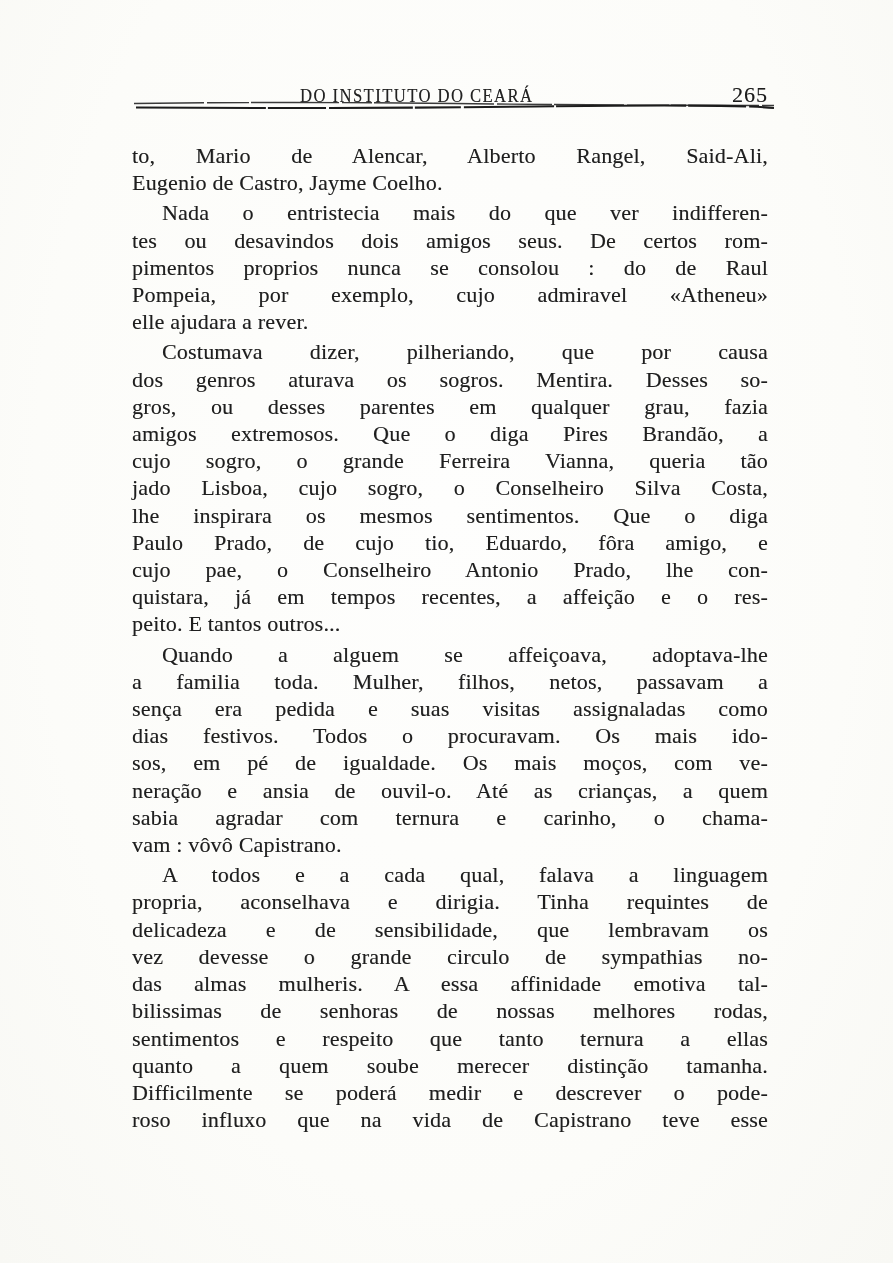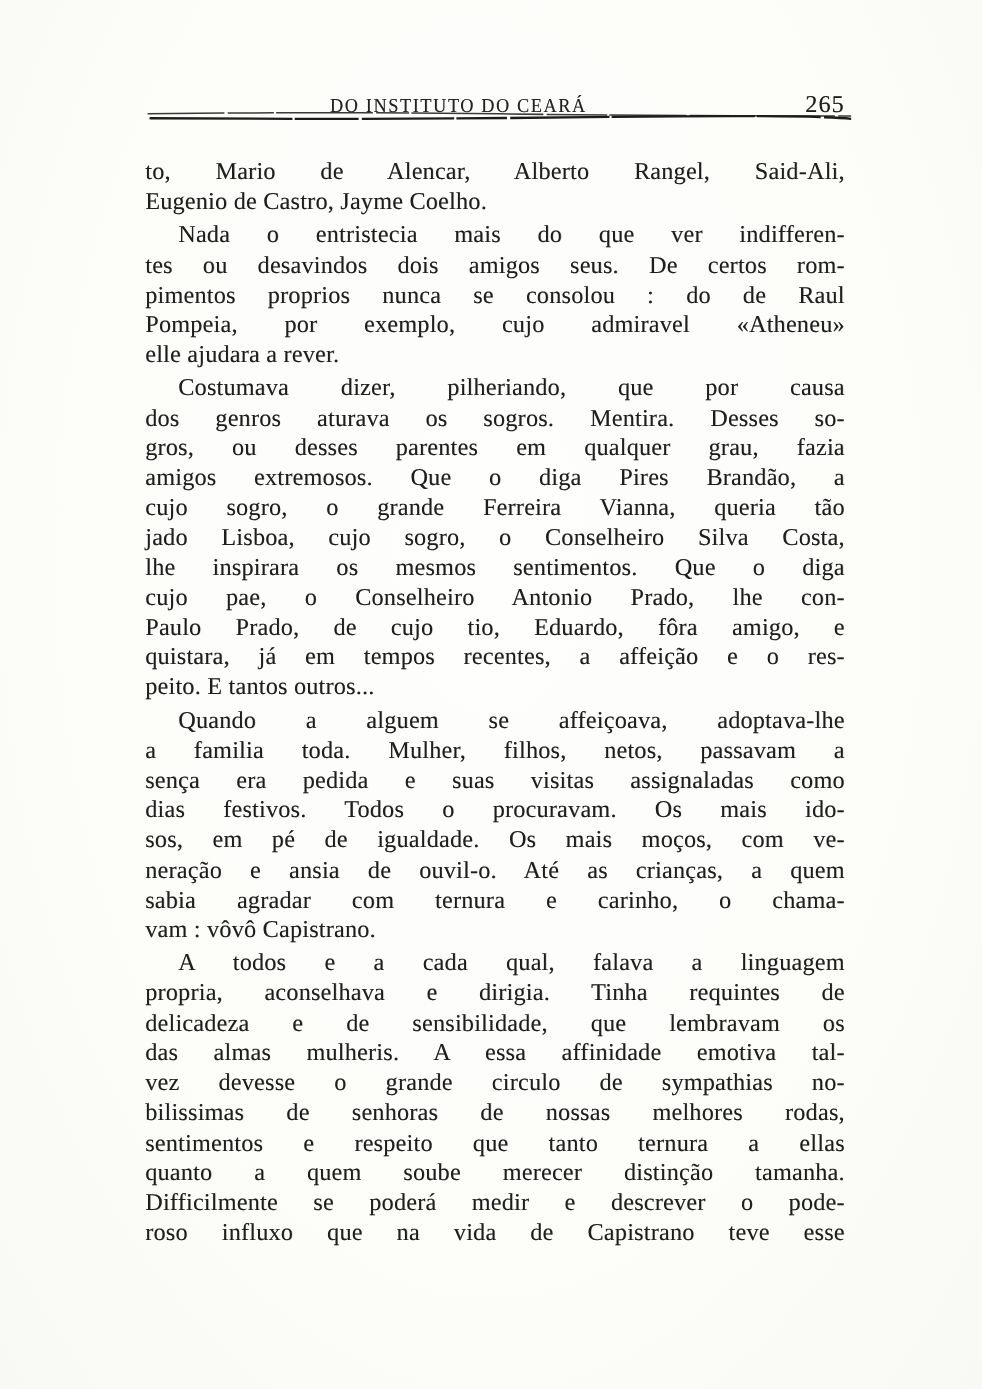--- a/index.html
+++ b/index.html
@@ -98,41 +98,41 @@
         <div class="line end">elle ajudara a rever.</div>
       </div>
       <div class="paragraph">
         <div class="line indent">Costumava dizer, pilheriando, que por causa</div>
         <div class="line">dos genros aturava os sogros. Mentira. Desses so-</div>
         <div class="line">gros, ou desses parentes em qualquer grau, fazia</div>
         <div class="line">amigos extremosos. Que o diga Pires Brandão, a</div>
         <div class="line">cujo sogro, o grande Ferreira Vianna, queria tão</div>
         <div class="line">jado Lisboa, cujo sogro, o Conselheiro Silva Costa,</div>
         <div class="line">lhe inspirara os mesmos sentimentos. Que o diga</div>
+        <div class="line">Paulo Prado, de cujo tio, Eduardo, fôra amigo, e</div>
         <div class="line">cujo pae, o Conselheiro Antonio Prado, lhe con-</div>
-        <div class="line">Paulo Prado, de cujo tio, Eduardo, fôra amigo, e</div>
         <div class="line">quistara, já em tempos recentes, a affeição e o res-</div>
         <div class="line end">peito. E tantos outros...</div>
       </div>
       <div class="paragraph">
         <div class="line indent">Quando a alguem se affeiçoava, adoptava-lhe</div>
         <div class="line">a familia toda. Mulher, filhos, netos, passavam a</div>
         <div class="line">sença era pedida e suas visitas assignaladas como</div>
         <div class="line">dias festivos. Todos o procuravam. Os mais ido-</div>
         <div class="line">sos, em pé de igualdade. Os mais moços, com ve-</div>
         <div class="line">neração e ansia de ouvil-o. Até as crianças, a quem</div>
         <div class="line">sabia agradar com ternura e carinho, o chama-</div>
         <div class="line end">vam : vôvô Capistrano.</div>
       </div>
       <div class="paragraph">
         <div class="line indent">A todos e a cada qual, falava a linguagem</div>
         <div class="line">propria, aconselhava e dirigia. Tinha requintes de</div>
         <div class="line">delicadeza e de sensibilidade, que lembravam os</div>
+        <div class="line">vez devesse o grande circulo de sympathias no-</div>
         <div class="line">das almas mulheris. A essa affinidade emotiva tal-</div>
-        <div class="line">vez devesse o grande circulo de sympathias no-</div>
         <div class="line">bilissimas de senhoras de nossas melhores rodas,</div>
         <div class="line">sentimentos e respeito que tanto ternura a ellas</div>
         <div class="line">quanto a quem soube merecer distinção tamanha.</div>
         <div class="line">Difficilmente se poderá medir e descrever o pode-</div>
         <div class="line">roso influxo que na vida de Capistrano teve esse</div>
       </div>
     </div>
 
 </div>
 

